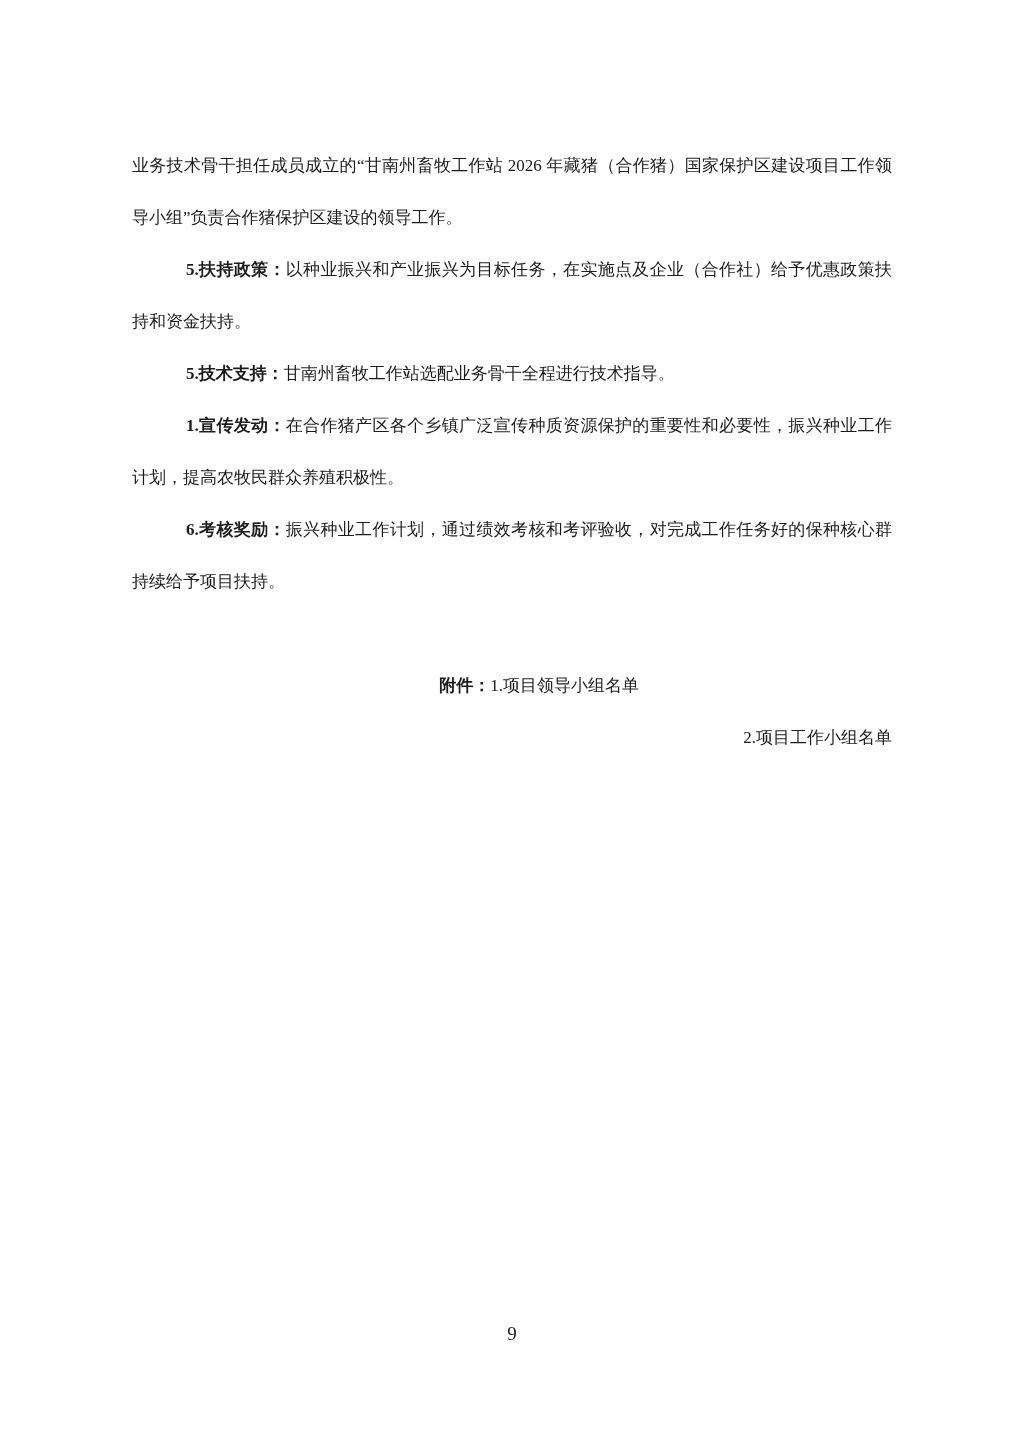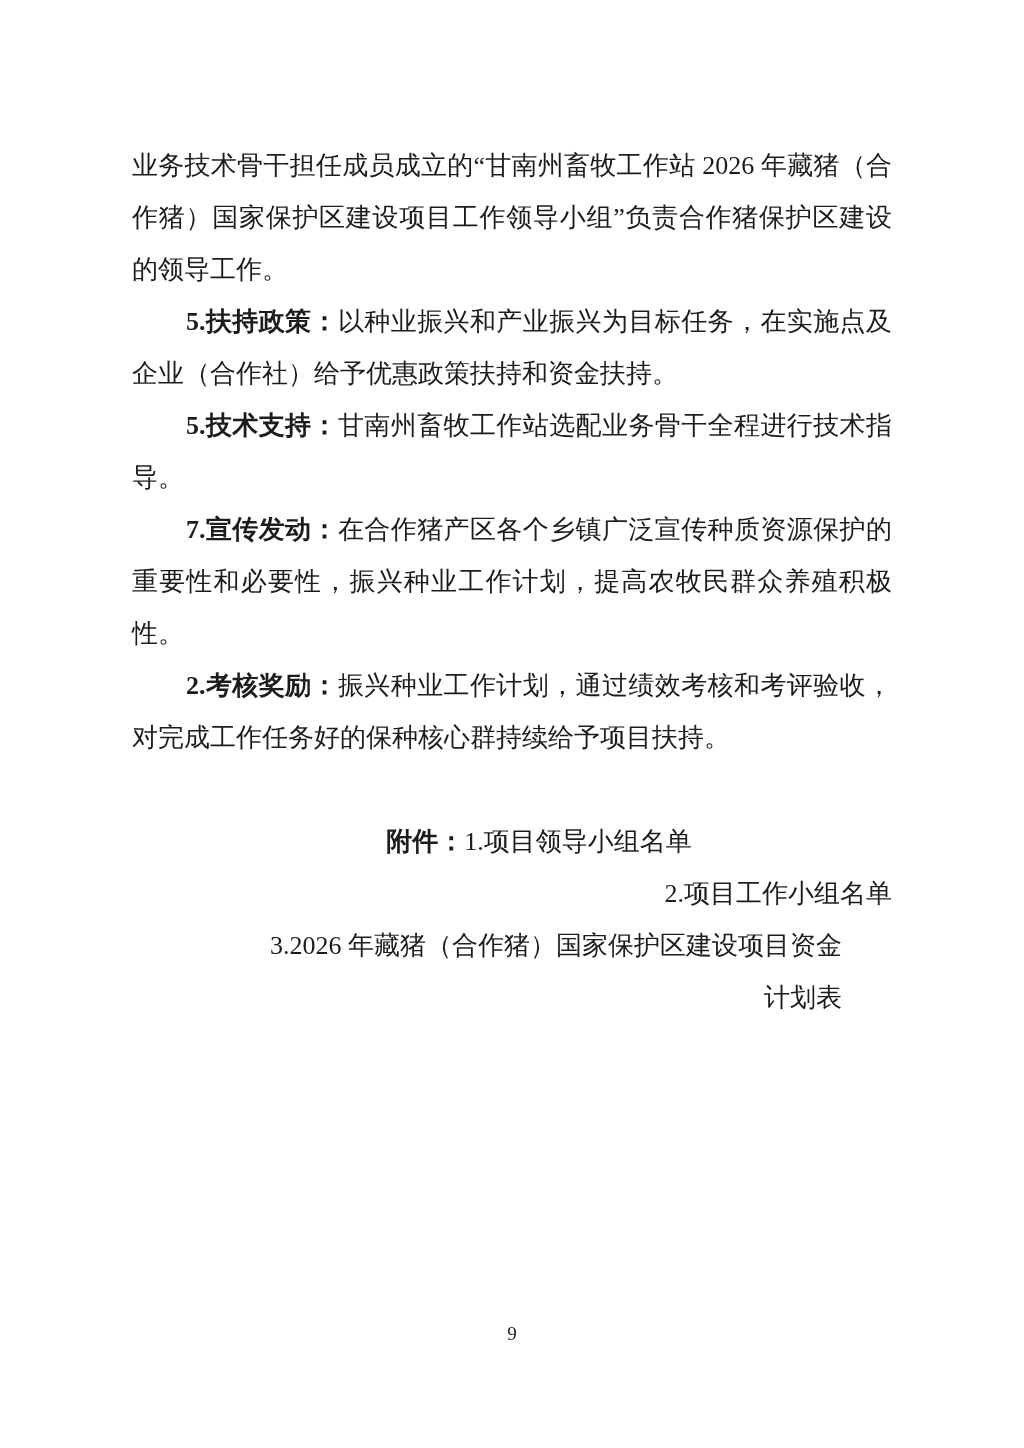--- a/index.html
+++ b/index.html
@@ -14,21 +14,21 @@
     height: 1448px;
     background: #ffffff;
     overflow: hidden;
   }
   .content {
     position: absolute;
     left: 132px;
     top: 140px;
     width: 760px;
     color: #1c1c1c;
-    font-size: 26px;
+    font-size: 17px;
     line-height: 52px;
     text-align: justify;
   }
   .para {
     text-indent: 54px; 
   }
   .para.no-indent {
     text-indent: 0;
   }
   .label {
@@ -65,27 +65,26 @@
 
 <div class="page">
   <div class="content">
 
     <p class="para no-indent">业务技术骨干担任成员成立的“甘南州畜牧工作站 2026 年藏猪（合作猪）国家保护区建设项目工作领导小组”负责合作猪保护区建设的领导工作。</p>
 
     <p class="para"><span class="label">5.扶持政策：</span><span>以种业振兴和产业振兴为目标任务，在实施点及企业（合作社）给予优惠政策扶持和资金扶持。</span></p>
 
     <p class="para"><span class="label">5.技术支持：</span><span>甘南州畜牧工作站选配业务骨干全程进行技术指导。</span></p>
 
-    <p class="para"><span class="label">7.宣传发动：</span><span>在合作猪产区各个乡镇广泛宣传种质资源保护的重要性和必要性，振兴种业工作计划，提高农牧民群众养殖积极性。</span></p>
+    <p class="para"><span class="label">1.宣传发动：</span><span>在合作猪产区各个乡镇广泛宣传种质资源保护的重要性和必要性，振兴种业工作计划，提高农牧民群众养殖积极性。</span></p>
 
 
-    <p class="para"><span class="label">2.考核奖励：</span><span>振兴种业工作计划，通过绩效考核和考评验收，对完成工作任务好的保种核心群持续给予项目扶持。</span></p>
+    <p class="para"><span class="label">6.考核奖励：</span><span>振兴种业工作计划，通过绩效考核和考评验收，对完成工作任务好的保种核心群持续给予项目扶持。</span></p>
 
     <div class="attach">
       <div class="attach-first"><span class="label">附件：</span><span>1.项目领导小组名单</span></div>
       <div class="attach-item">2.项目工作小组名单</div>
-      <div class="attach-item wrapping">3.2026 年藏猪（合作猪）国家保护区建设项目资金计划表</div>
     </div>
 
   </div>
 
   <div class="page-number">9</div>
 </div>
 
 </body></html>

